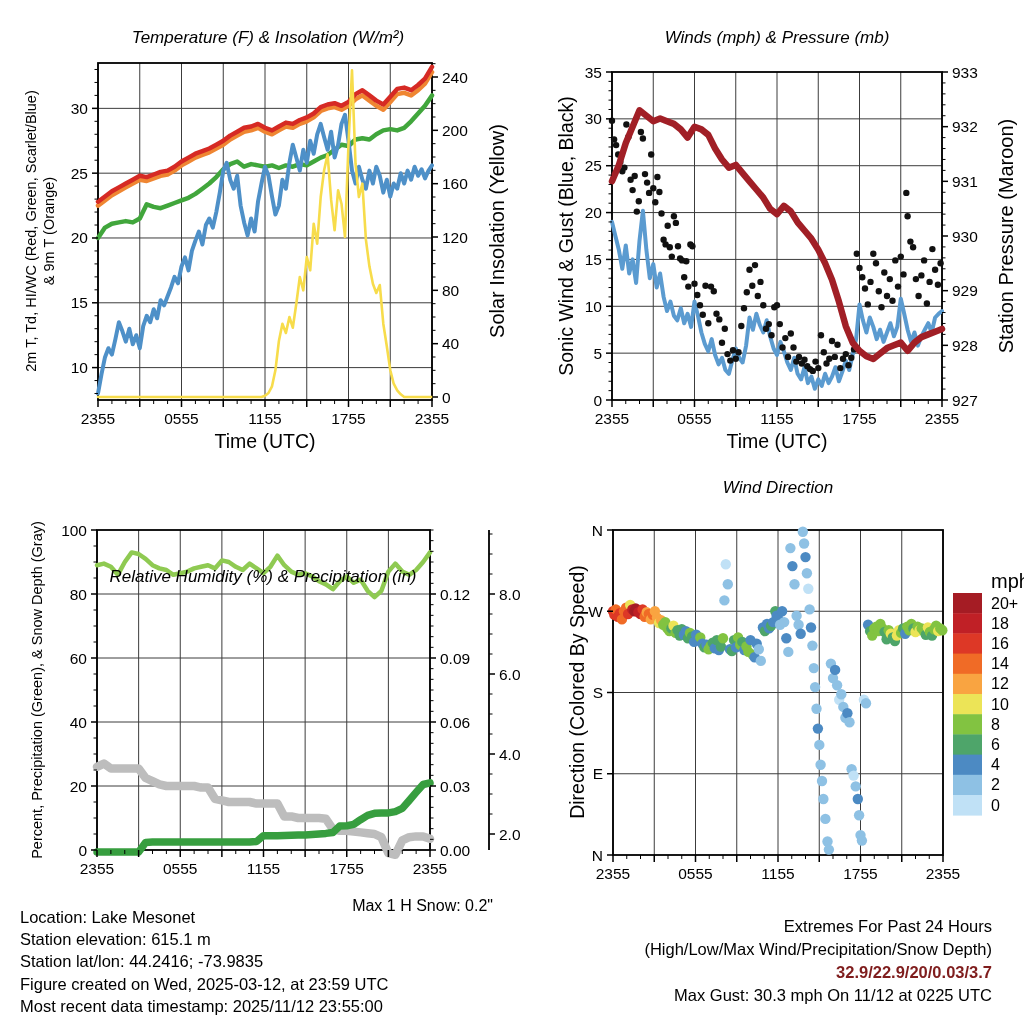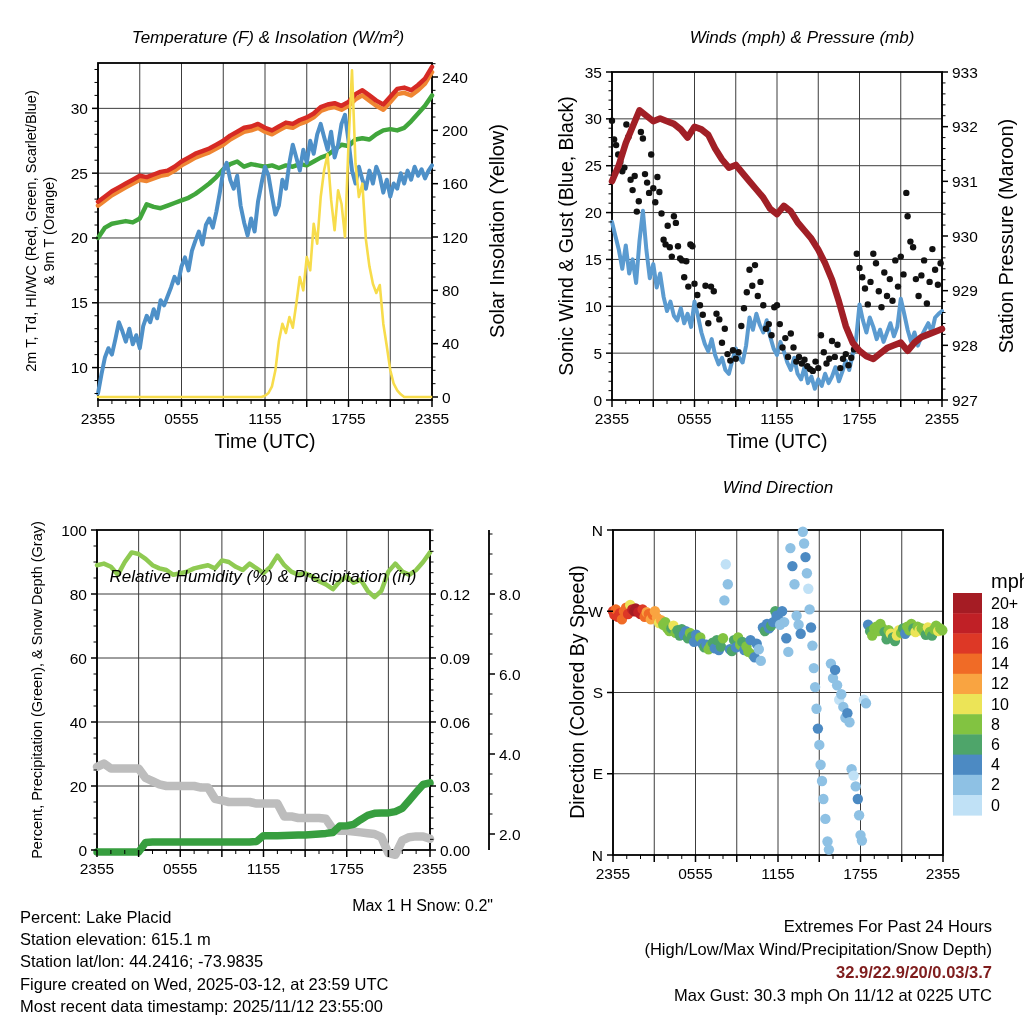--- a/index.html
+++ b/index.html
@@ -823,21 +823,21 @@
           <text x="991" y="770.2" font-size="16" text-anchor="start">4</text>
           <rect x="953" y="774.8" width="29" height="20.6" fill="#8ec1e4"></rect>
           <text x="991" y="790.4" font-size="16" text-anchor="start">2</text>
           <rect x="953" y="795.0" width="29" height="20.6" fill="#c0e1f6"></rect>
           <text x="991" y="810.6" font-size="16" text-anchor="start">0</text>
         </g>
       </g>
     </svg>
 
   <div class="t ctr title" style="left:268px;top:38px;">Temperature (F) &amp; Insolation (W/m²)</div>
-  <div class="t ctr title" style="left:802px;top:38px;">Winds (mph) &amp; Pressure (mb)</div>
+  <div class="t ctr title" style="left:777px;top:38px;">Winds (mph) &amp; Pressure (mb)</div>
   <div class="t ctr title" style="left:263px;top:530px;margin-top:47px;">Relative Humidity (%) &amp; Precipitation (in)</div>
   <div class="t ctr title" style="left:778px;top:488px;">Wind Direction</div>
 
   <div class="t rot" style="left:40px;top:231px;">
     <div class="small2">2m T, Td, HI/WC (Red, Green, Scarlet/Blue)</div>
     <div class="small2">&amp; 9m T (Orange)</div>
   </div>
   <div class="t rot axlab20" style="left:497px;top:231px;">Solar Insolation (Yellow)</div>
   <div class="t rot axlab" style="left:566px;top:236px;">Sonic Wind &amp; Gust (Blue, Black)</div>
   <div class="t rot axlab20" style="left:1006px;top:236px;">Station Pressure (Maroon)</div>
@@ -845,21 +845,21 @@
   <div class="t rot axlab" style="left:577px;top:692px;">Direction (Colored By Speed)</div>
 
   <div class="t ctr axlab" style="left:265px;top:441px;">Time (UTC)</div>
   <div class="t ctr axlab" style="left:777px;top:441px;">Time (UTC)</div>
 
   <div class="t mph" style="left:991px;top:570px;">mph</div>
 
   <div class="t note" style="left:0;top:897px;width:493px;text-align:right;">Max 1 H Snow: 0.2"</div>
 
   <div class="t foot" style="left:20px;top:906px;">
-    <div>Percent: Lake Placid</div>
+    <div>Location: Lake Mesonet</div>
     <div>Station elevation: 615.1 m</div>
     <div>Station lat/lon: 44.2416; -73.9835</div>
     <div>Figure created on Wed, 2025-03-12, at 23:59 UTC</div>
     <div>Most recent data timestamp: 2025/11/12 23:55:00</div>
   </div>
 
   <div class="t ext" style="right:32px;top:915px;">
     <div>Extremes For Past 24 Hours</div>
     <div>(High/Low/Max Wind/Precipitation/Snow Depth)</div>
     <div class="redline">32.9/22.9/20/0.03/3.7</div>

